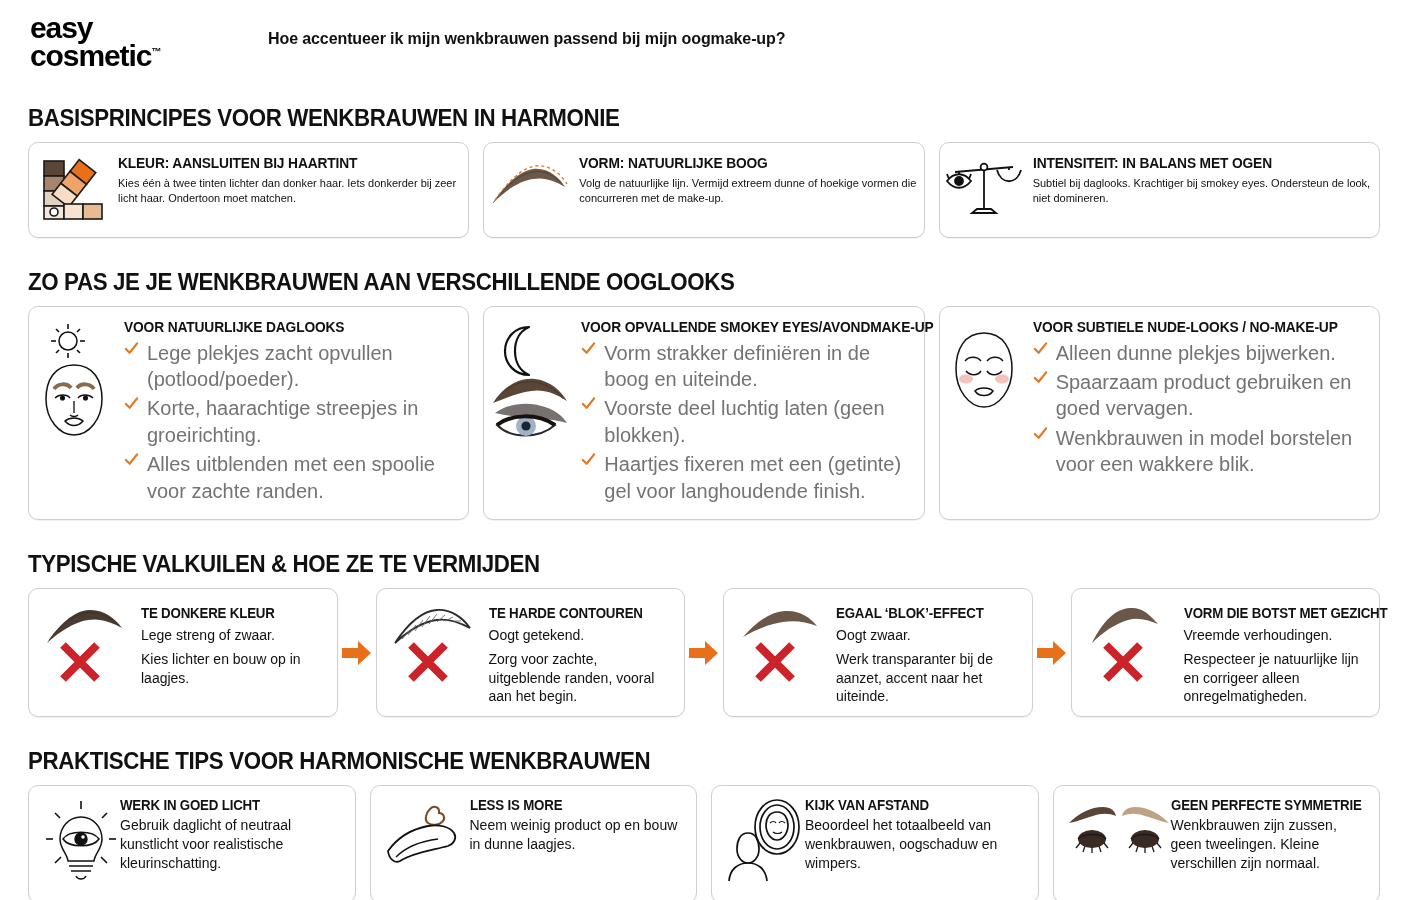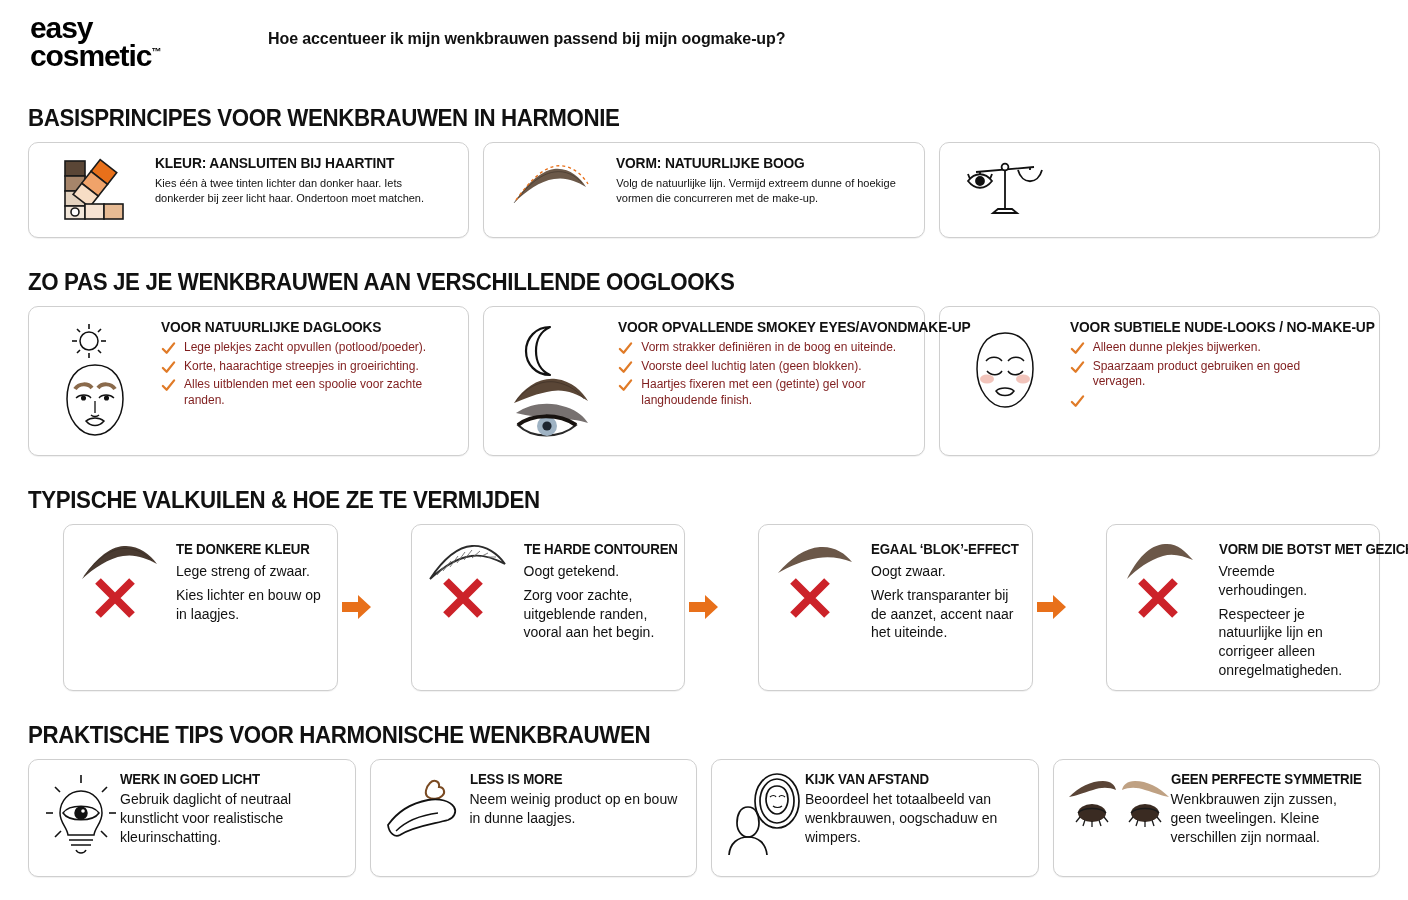--- a/index.html
+++ b/index.html
@@ -32,51 +32,51 @@
     color:#111;margin:0 0 10px 28px;
     font-stretch:condensed;
     transform:scaleX(0.93);transform-origin:left center;
   }
 
   
   .row{display:flex;gap:14px;padding:0 28px;box-sizing:border-box;align-items:stretch;}
   .card{
     border:1px solid #cfcfcf;border-radius:10px;background:#fff;
     box-shadow:0 1px 1px rgba(0,0,0,0.06);
-    display:flex;align-items:flex-start;gap:26px;
-    padding:12px 26px;box-sizing:border-box;
+    display:flex;align-items:flex-start;gap:10px;
+    padding:12px 5px;box-sizing:border-box;
     flex:1 1 0;min-width:0;
   }
   .card-ico{flex:0 0 auto;display:flex;align-items:flex-start;justify-content:center;padding-top:2px;}
   .card-body{flex:1 1 auto;min-width:0;}
   .card-title{
     font-size:14.5px;font-weight:bold;letter-spacing:-0.15px;color:#111;
     margin-bottom:4px;line-height:1.15;white-space:nowrap;
     transform:scaleX(0.95);transform-origin:left center;
   }
   .card-text{font-size:11px;line-height:1.38;color:#111;}
 
   
   ul.checks{list-style:none;margin:3px 0 0 0;padding:0;}
   ul.checks li{
     position:relative;padding-left:23px;margin-bottom:3px;
-    font-size:12px;line-height:1.32;color:#7f1d1d;
+    font-size:20px;line-height:1.32;color:#737373;
   }
   ul.checks li .chk{
     position:absolute;left:0;top:1px;width:15px;height:15px;
   }
 
   
   .row-pitfalls{display:flex;align-items:stretch;padding:0 28px;box-sizing:border-box;}
   .arrow{flex:0 0 38px;display:flex;align-items:center;justify-content:center;}
   .pitfall-card{
     border:1px solid #cfcfcf;border-radius:10px;background:#fff;
     box-shadow:0 1px 1px rgba(0,0,0,0.06);
     display:flex;align-items:flex-start;gap:8px;
-    padding:10px 12px;box-sizing:border-box;flex:1 1 0;min-width:0;margin-left:35px;
+    padding:10px 12px;box-sizing:border-box;flex:1 1 0;min-width:0;
   }
   .pitfall-ico{flex:0 0 92px;position:relative;height:92px;}
   .pitfall-ico .brow{position:absolute;top:4px;left:4px;}
   .pitfall-ico .xmark{position:absolute;bottom:0px;left:14px;}
   .pitfall-body{flex:1 1 auto;min-width:0;padding-top:6px;}
   .pitfall-title{
     font-size:14px;font-weight:bold;letter-spacing:-0.2px;color:#111;margin-bottom:5px;
     white-space:nowrap;transform:scaleX(0.95);transform-origin:left center;
   }
   .pitfall-line{font-size:14px;line-height:1.34;color:#111;}
@@ -167,20 +167,24 @@
               <path d="M2 17 C6 32 22 32 26 17"></path>
               <line x1="14" y1="15" x2="14" y2="17"></line>
               <path d="M52 13 C56 28 72 28 76 13"></path>
               <line x1="64" y1="11" x2="64" y2="13"></line>
               <line x1="27" y1="56" x2="51" y2="56"></line>
               <path d="M32 52 L46 52 L51 56 L27 56 Z" fill="#fff"></path>
               <path d="M2 24 C9 15 19 15 26 24 C19 33 9 33 2 24 Z" fill="#fff"></path>
               <circle cx="14" cy="24" r="4" fill="#111"></circle>
             </g>
           </svg>
+        </div>
+        <div class="card-body">
+          <div class="card-title">INTENSITEIT: IN BALANS MET OGEN</div>
+          <div class="card-text">Subtiel bij daglooks. Krachtiger bij smokey eyes. Ondersteun de look, niet domineren.</div>
         </div>
       </div>
 
     </div>
   </div>
 
   <div class="gap-m"></div>
 
   <div class="sec">
     <div class="section-heading">ZO PAS JE JE WENKBRAUWEN AAN VERSCHILLENDE OOGLOOKS</div>
@@ -303,20 +307,21 @@
             <li>
               <svg class="chk" viewBox="0 0 16 16">
                   <path d="M2 8.5 L6 12.5 L14 2.5" fill="none" stroke="#E07B28" stroke-width="2.4" stroke-linecap="round" stroke-linejoin="round"></path>
                 </svg>
               <span>Spaarzaam product gebruiken en goed vervagen.</span>
             </li>
             <li>
               <svg class="chk" viewBox="0 0 16 16">
                   <path d="M2 8.5 L6 12.5 L14 2.5" fill="none" stroke="#E07B28" stroke-width="2.4" stroke-linecap="round" stroke-linejoin="round"></path>
                 </svg>
+              <span>Wenkbrauwen in model borstelen voor een wakkere blik.</span>
             </li>
           </ul>
         </div>
       </div>
 
     </div>
   </div>
 
   <div class="gap-m"></div>
 

